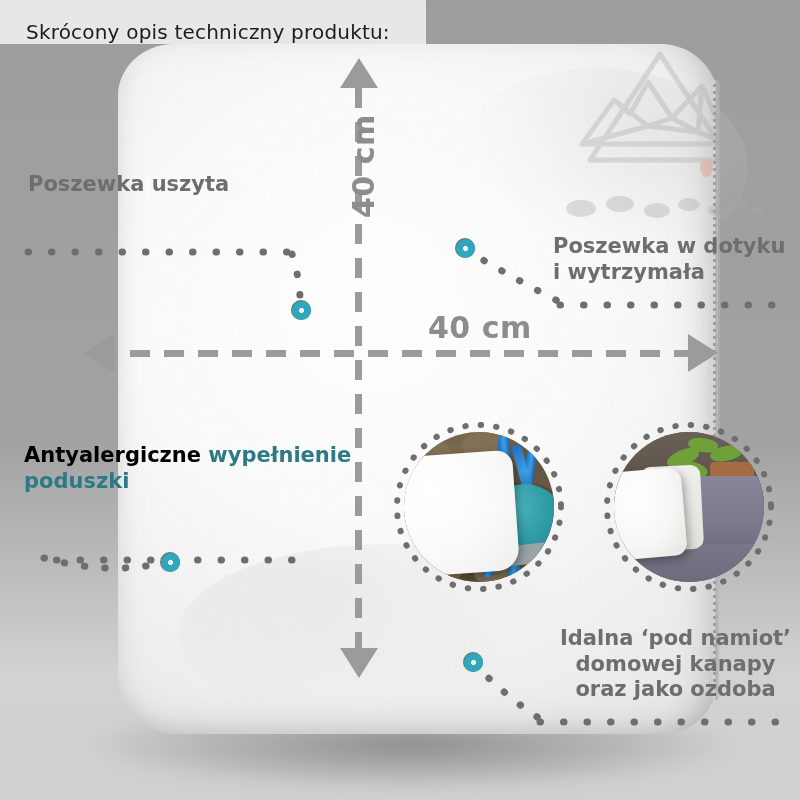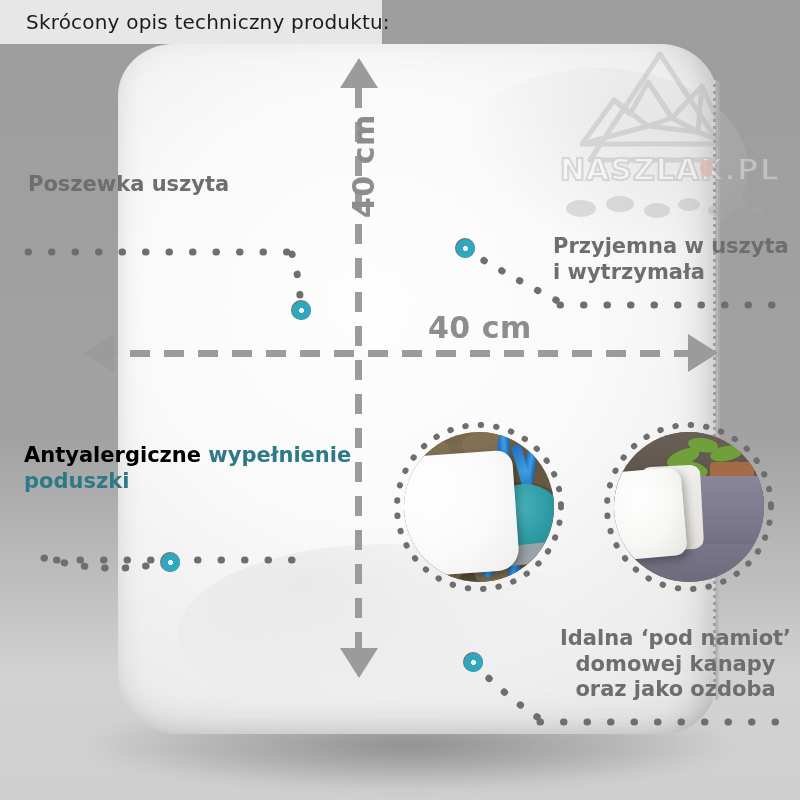--- a/index.html
+++ b/index.html
@@ -195,23 +195,23 @@
     box-shadow:3px 4px 9px rgba(0,0,0,.3);
   }
   .ph2-pillow2 {
     position:absolute; left:28px; top:34px; width:60px; height:84px;
     background:linear-gradient(160deg,#f2f2ef,#e2e0db);
     border-radius:10px; transform:rotate(-3deg);
   }
 
   
   .header {
-    position:absolute; left:0; top:0; width:382px; height:44px;
+    position:absolute; left:0; top:0; width:426px; height:44px;
     background:#e7e7e7;
-    display:flex; align-items:center;
+    display:flex; align-items:flex-end;
   }
   .header-title {
     margin-left:26px; font-size:20px; color:#1c1c1c; letter-spacing:.2px; white-space:nowrap;
   }
 </style>
 </head>
 <body>
 
 <div id="stage">
 
@@ -232,23 +232,20 @@
         <path d="M108 6 L178 112 L38 112 Z"></path>
         <path d="M30 96 L62 52 L78 66 L96 34 L120 70 L150 38 L176 96 Z"></path>
         <path d="M62 52 L96 78 L30 96"></path>
         <path d="M96 34 L120 70 L96 78"></path>
         <path d="M150 38 L146 84 L120 70"></path>
         <path d="M146 84 L176 96"></path>
         <path d="M96 78 L146 84"></path>
         <path d="M120 70 L146 84"></path>
       </g>
     </svg>
-    <div class="wm-text">
-      <span>NASZLAK</span><span>.PL</span>
-    </div>
     <div class="wm-dot-pl"></div>
     <div class="wm-prints">
       <i style="left:0px;   top:6px;  width:30px; height:17px;"></i>
       <i style="left:40px;  top:2px;  width:28px; height:16px;"></i>
       <i style="left:78px;  top:9px;  width:26px; height:15px;"></i>
       <i style="left:112px; top:4px;  width:22px; height:13px;"></i>
       <i style="left:142px; top:11px; width:18px; height:11px;"></i>
       <i style="left:166px; top:5px;  width:15px; height:10px;"></i>
       <i style="left:186px; top:12px; width:12px; height:8px;"></i>
     </div>
@@ -319,21 +316,21 @@
   </div>
   <svg class="photo-ring" style="left:602px; top:420px;" width="174" height="174">
     <circle cx="87" cy="87" r="82" fill="none" stroke="#6e6e6e" stroke-width="6" stroke-linecap="round" stroke-dasharray="0.5 15"></circle>
   </svg>
 
   <div class="callout co1">
     <div class="line c-gray">Poszewka uszyta</div>
   </div>
 
   <div class="callout co2">
-    <div class="line c-gray">Przyjemna w uszyta</div>
+    <div class="line c-gray">Poszewka w dotyku</div>
     <div class="line c-gray">i wytrzymała</div>
   </div>
 
   <div class="callout co3">
     <div class="line">
       <span class="c-orange">Antyalergiczne</span>
       <span class="c-teal">wypełnienie</span>
     </div>
     <div class="line c-teal">poduszki</div>
   </div>

